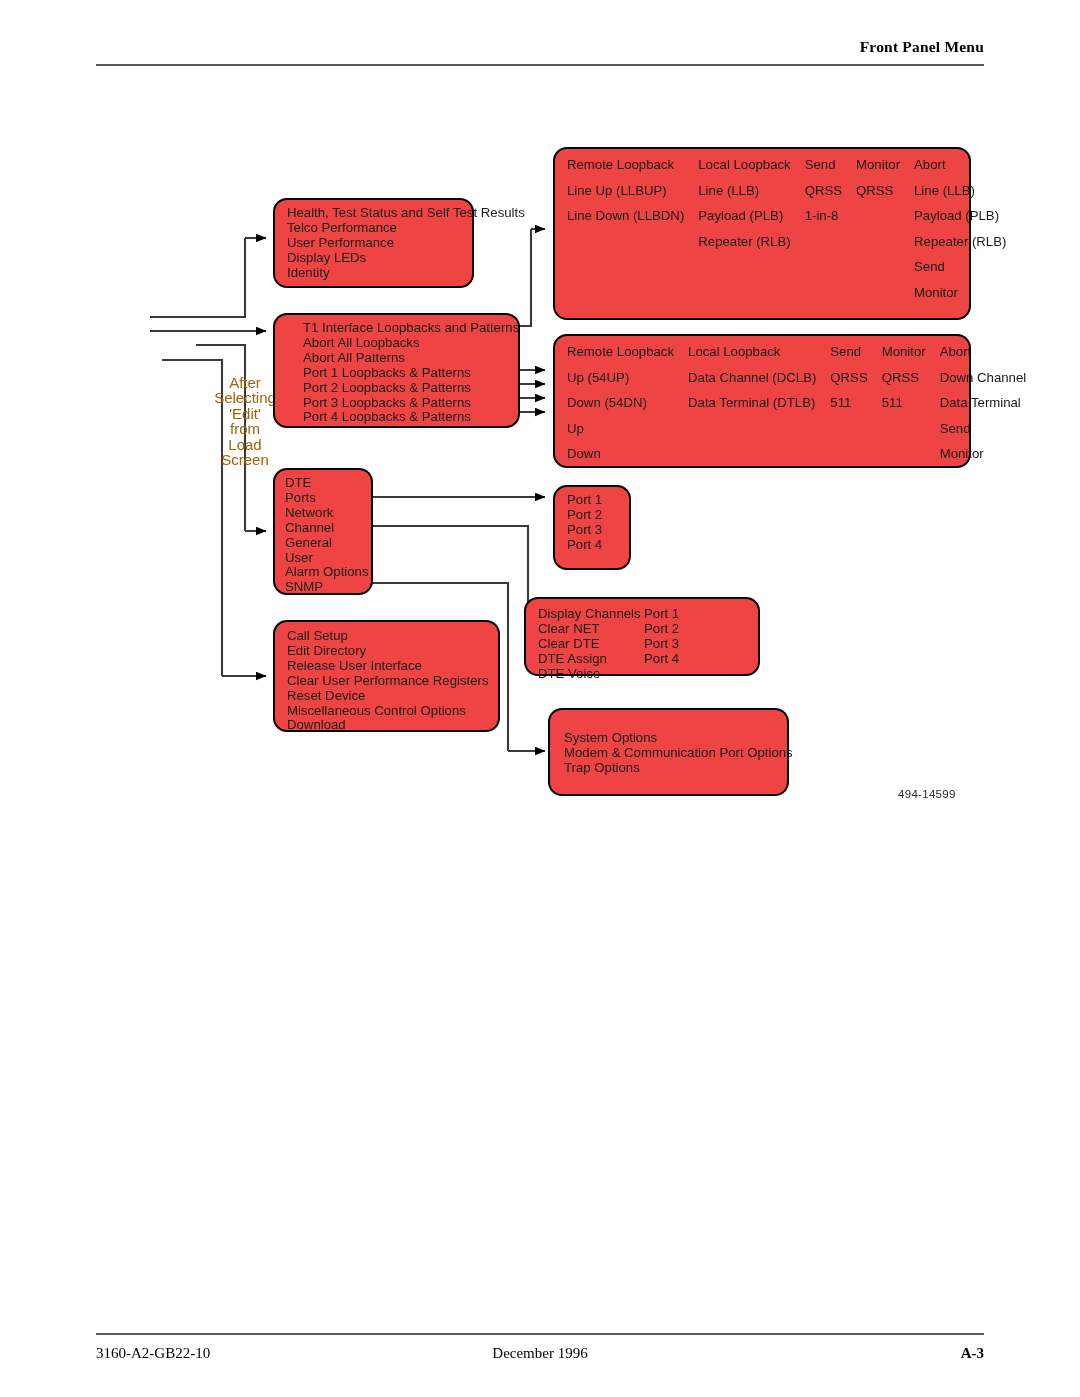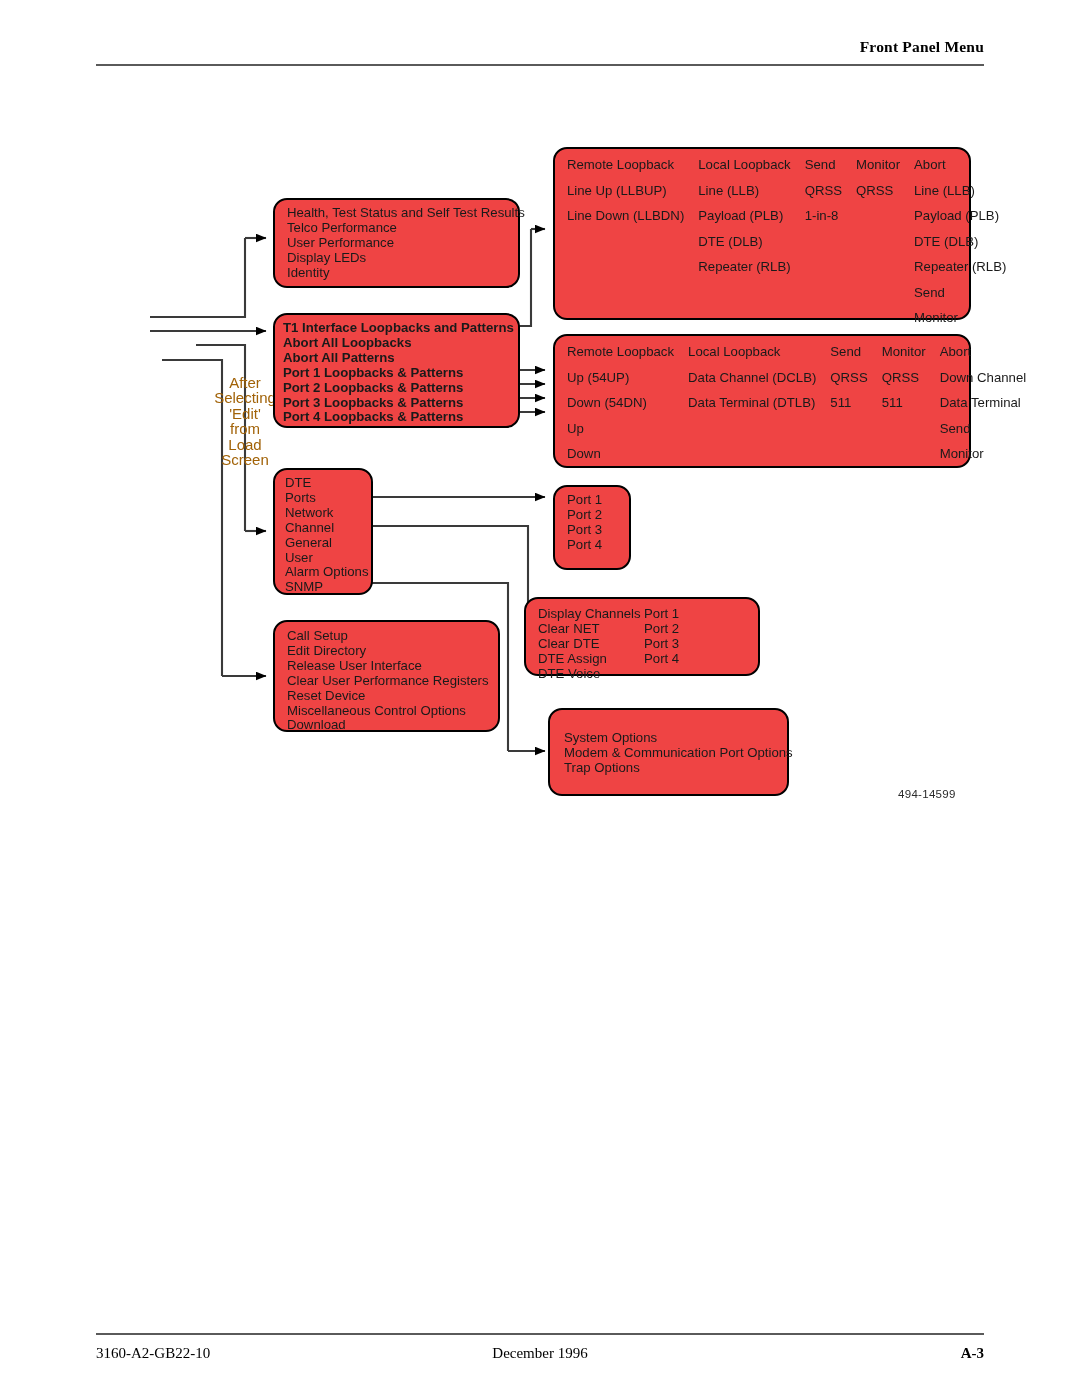--- a/index.html
+++ b/index.html
@@ -190,32 +190,32 @@
 
   <div class="side-note" style="left:212px; top:375px; width:66px;">
     <div>After</div>
     <div>Selecting</div>
     <div>'Edit'</div>
     <div>from</div>
     <div>Load</div>
     <div>Screen</div>
   </div>
 
-  <div class="node" id="status-box" style="left:273px; top:198px; width:247px; height:90px;">
+  <div class="node" id="status-box" style="left:273px; top:198px; width:201px; height:90px;">
     <div class="rows" style="left:12px; top:6px;">
       <div class="row">Health, Test Status and Self Test Results</div>
       <div class="row">Telco Performance</div>
       <div class="row">User Performance</div>
       <div class="row">Display LEDs</div>
       <div class="row">Identity</div>
     </div>
   </div>
 
   <div class="node" id="test-box" style="left:273px; top:313px; width:247px; height:115px;">
-    <div class="rows" style="left:8px; top:6px;font-weight:bold;">
+    <div class="rows" style="left:28px; top:6px;">
       <div class="row">T1 Interface Loopbacks and Patterns</div>
       <div class="row">Abort All Loopbacks</div>
       <div class="row">Abort All Patterns</div>
       <div class="row">Port 1 Loopbacks &amp; Patterns</div>
       <div class="row">Port 2 Loopbacks &amp; Patterns</div>
       <div class="row">Port 3 Loopbacks &amp; Patterns</div>
       <div class="row">Port 4 Loopbacks &amp; Patterns</div>
     </div>
   </div>
 
@@ -263,27 +263,20 @@
         </tr>
         <tr>
           <td class="c0">Line Down (LLBDN)</td>
           <td class="c1">Payload (PLB)</td>
           <td class="c2">1-in-8</td>
           <td class="c3"></td>
           <td class="c4">Payload (PLB)</td>
         </tr>
         <tr>
           <td class="c0"></td>
-          <td class="c1">DTE (DLB)</td>
-          <td class="c2"></td>
-          <td class="c3"></td>
-          <td class="c4">DTE (DLB)</td>
-        </tr>
-        <tr>
-          <td class="c0"></td>
           <td class="c1">Repeater (RLB)</td>
           <td class="c2"></td>
           <td class="c3"></td>
           <td class="c4">Repeater (RLB)</td>
         </tr>
         <tr>
           <td class="c0"></td>
           <td class="c1"></td>
           <td class="c2"></td>
           <td class="c3"></td>

